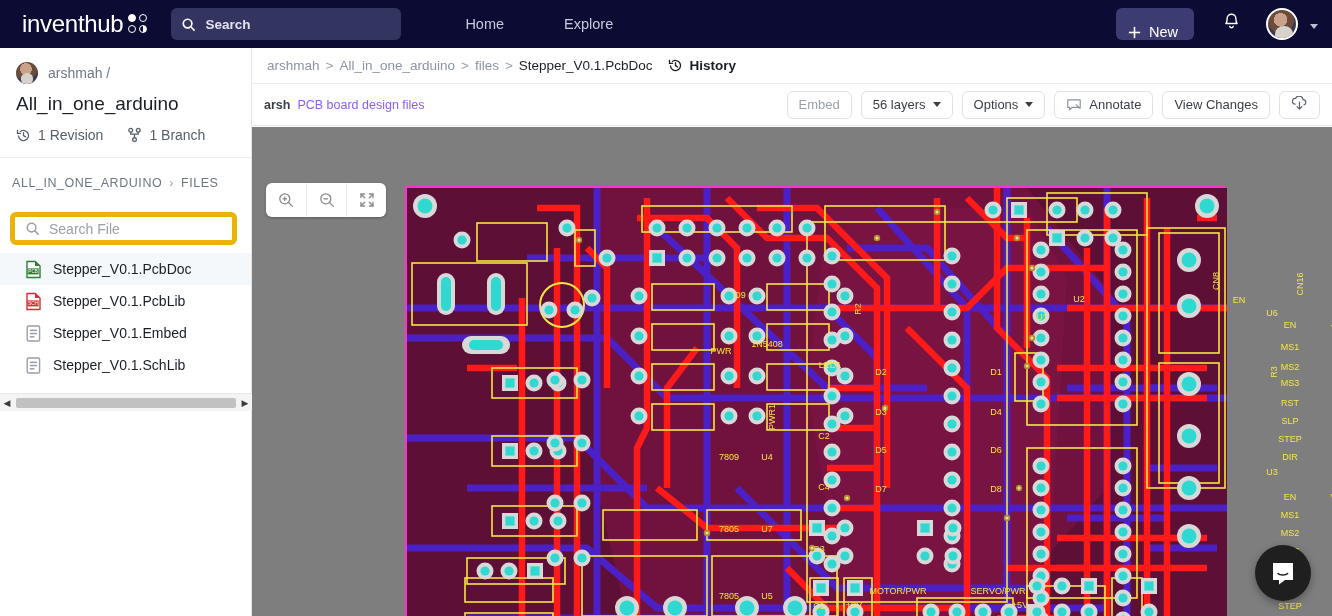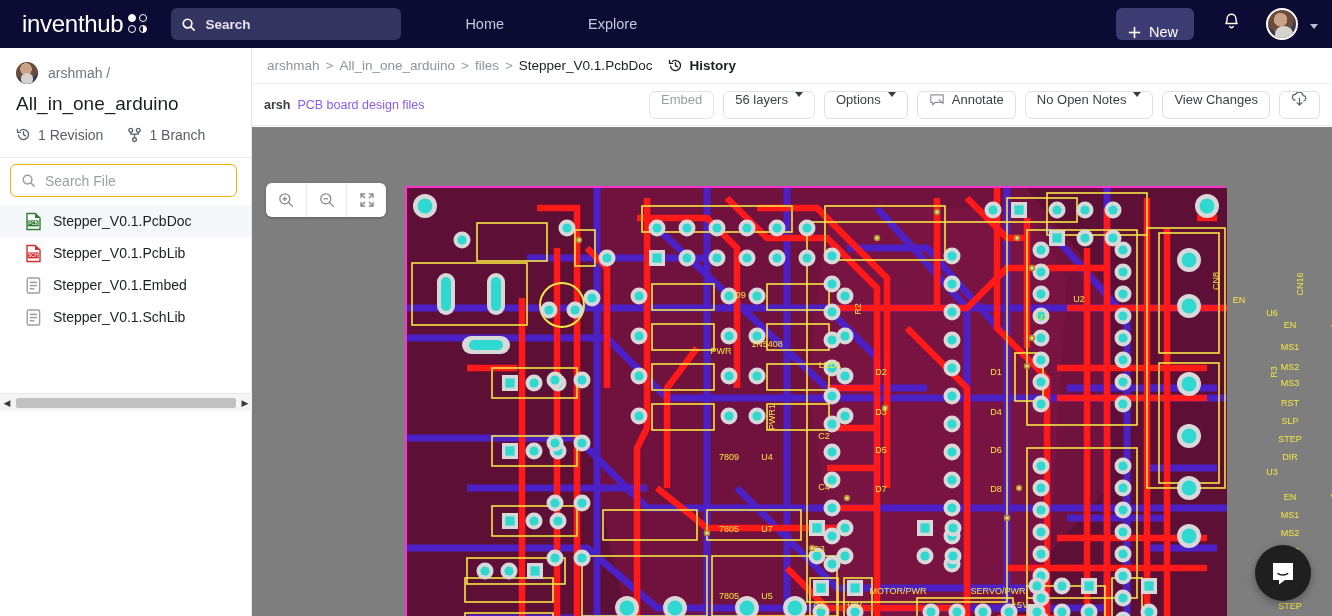--- a/index.html
+++ b/index.html
@@ -38,21 +38,21 @@
     padding: 0 10px;
     cursor: text;
   }
   #search-box .txt { color: #e3e3ef; font-size: 13.5px; margin-left: 9px; font-weight: 600; }
 
   .nav-link {
     color: #c6cbdc; font-size: 14.5px; text-decoration: none;
     padding: 0 6px;
   }
   #nav-home { margin-left: 58px; }
-  #nav-explore { margin-left: 72px; }
+  #nav-explore { margin-left: 48px; }
 
   #nav-right { margin-left: auto; display: flex; align-items: center; gap: 0; padding-right: 14px; }
   #new-button {
     background: #3c3c72; color: #fff; border: none;
     height: 32px; padding: 0 16px 0 11px; border-radius: 6px;
     font-size: 14.5px; font-family: inherit; cursor: pointer;
     display: flex; align-items: flex-end; gap: 7px;
   }
   #bell { margin-left: 28px; cursor: pointer; }
   #avatar {
@@ -73,32 +73,32 @@
   #owner-row { display: flex; align-items: center; gap: 10px; }
   #owner-avatar {
     width: 22px; height: 22px; border-radius: 50%;
     background: radial-gradient(circle at 45% 32%, #caa189 0 30%, #6b4b3a 31% 58%, #3a3a55 59% 100%);
     position:relative; overflow:hidden;
   }
   #owner-avatar::after{content:"";position:absolute;left:5px;top:11px;width:12px;height:11px;border-radius:50% 50% 40% 40%;background:#d8d2cc;}
   #owner-name { color: #6e7781; font-size: 14px; }
   #repo-title { font-size: 19px; color: #1b1f24; margin-top: 9px; font-weight: 400; }
   #repo-meta { display: flex; align-items: center; gap: 24px; margin-top: 12px; color: #57606a; font-size: 14px; }
-  .meta-item { display: flex; align-items: flex-start; gap: 7px; }
+  .meta-item { display: flex; align-items: center; gap: 7px; }
 
   #files-crumb {
     padding: 18px 16px 10px 12px;
     font-size: 12.5px; letter-spacing: 0.55px; color: #6e7781;
   }
   #files-crumb .sep { color: #9aa0a6; margin: 0 3px; }
   #files-crumb .cur { color: #6e7781; }
 
   #file-search {
-    margin: 6px 14px 0 10px; height: 33px;
-    border: 1px solid #eab308; border-radius: 6px;
+    margin: 12px 14px 0 10px; height: 33px;
+    border: 5px solid #eab308; border-radius: 6px;
     display: flex; align-items: center; padding: 0 10px; cursor: text;
   }
   #file-search .ph { color: #9aa0a6; font-size: 14px; margin-left: 9px; }
 
   #file-list { margin-top: 8px; }
   .file-row {
     height: 32px; display: flex; align-items: center; gap: 10px;
     padding-left: 24px; font-size: 14px; color: #1b1f24; cursor: pointer;
   }
   .file-row.selected { background: #f4f8fb; }
@@ -129,21 +129,21 @@
     height: 42px; display: flex; align-items: center; padding: 0 12px 0 12px;
     border-bottom: 1px solid #e7e9eb;
   }
   #desc { font-size: 12.5px; display: flex; align-items: baseline; gap: 7px; }
   #desc .who { color: #3a3f45; font-weight: 600; }
   #desc .txt { color: #8b5cf6; }
   #tb-right { margin-left: auto; display: flex; align-items: center; gap: 9px; }
   .tb-btn {
     height: 28px; border: 1px solid #dfe1e4; border-radius: 6px; background: #fff;
     font-family: inherit; font-size: 13px; color: #3a3f45; cursor: pointer;
-    display: flex; gap: 7px; padding: 0 11px; white-space: nowrap;
+    display: flex; align-items: center; gap: 7px; padding: 0 11px; white-space: nowrap;
   }
   .tb-btn.muted { color: #9aa0a6; }
 
   
   #viewer {
     position: absolute; left: 0; top: 79px; width: 1080px; height: 489px;
     background: #7e7e7e; overflow: hidden;
   }
   #zoom-controls {
     position: absolute; left: 14px; top: 56px; z-index: 20;
@@ -235,20 +235,25 @@
           <circle cx="4" cy="3.4" r="2" fill="none" stroke="#57606a" stroke-width="1.4"></circle>
           <circle cx="12" cy="3.4" r="2" fill="none" stroke="#57606a" stroke-width="1.4"></circle>
           <circle cx="8" cy="13.4" r="2" fill="none" stroke="#57606a" stroke-width="1.4"></circle>
           <path d="M4 5.4v2.2h8V5.4M8 7.6v3.8" fill="none" stroke="#57606a" stroke-width="1.4"></path>
         </svg>
         <span>1 Branch</span>
       </span>
     </div>
   </div>
 
+  <div id="files-crumb">
+    <span>ALL_IN_ONE_ARDUINO</span>
+    <span class="sep">›</span>
+    <span class="cur">FILES</span>
+  </div>
 
   <div id="file-search">
     <svg width="15" height="15" viewBox="0 0 16 16">
       <circle cx="7" cy="7" r="4.6" fill="none" stroke="#9aa0a6" stroke-width="1.6"></circle>
       <line x1="10.4" y1="10.4" x2="14" y2="14" stroke="#9aa0a6" stroke-width="1.6" stroke-linecap="round"></line>
     </svg>
     <span class="ph">Search File</span>
   </div>
 
   <div id="file-list">
@@ -341,24 +346,20 @@
       <button class="tb-btn">
         <span>Options</span>
         <i class="caret"></i>
       </button>
       <button class="tb-btn">
         <svg width="16" height="16" viewBox="0 0 18 18">
           <path d="M2 3.2h14v8.4H7.4L4 14.4v-2.8H2z" fill="none" stroke="#8b949e" stroke-width="1.3" stroke-linejoin="round"></path>
           <path d="M11.4 8.6l3.6 3.6M14 11.2l1.9 1.9" stroke="#8b949e" stroke-width="1.3" stroke-linecap="round"></path>
         </svg>
         <span>Annotate</span>
-      </button>
-      <button class="tb-btn">
-        <span>No Open Notes</span>
-        <i class="caret"></i>
       </button>
       <button class="tb-btn">
         <span>View Changes</span>
       </button>
       <button class="tb-btn" style="padding:0 11px">
         <svg width="17" height="17" viewBox="0 0 18 18">
           <path d="M4.3 8.6a3 3 0 0 1 .5-6 4.3 4.3 0 0 1 8.1 1.2 2.9 2.9 0 0 1 .6 5.7" fill="none" stroke="#5a6169" stroke-width="1.25" stroke-linecap="round"></path>
           <path d="M9 6.4v7.4M6.4 11.2L9 13.9l2.6-2.7" fill="none" stroke="#5a6169" stroke-width="1.25" stroke-linecap="round" stroke-linejoin="round"></path>
         </svg>
       </button>

